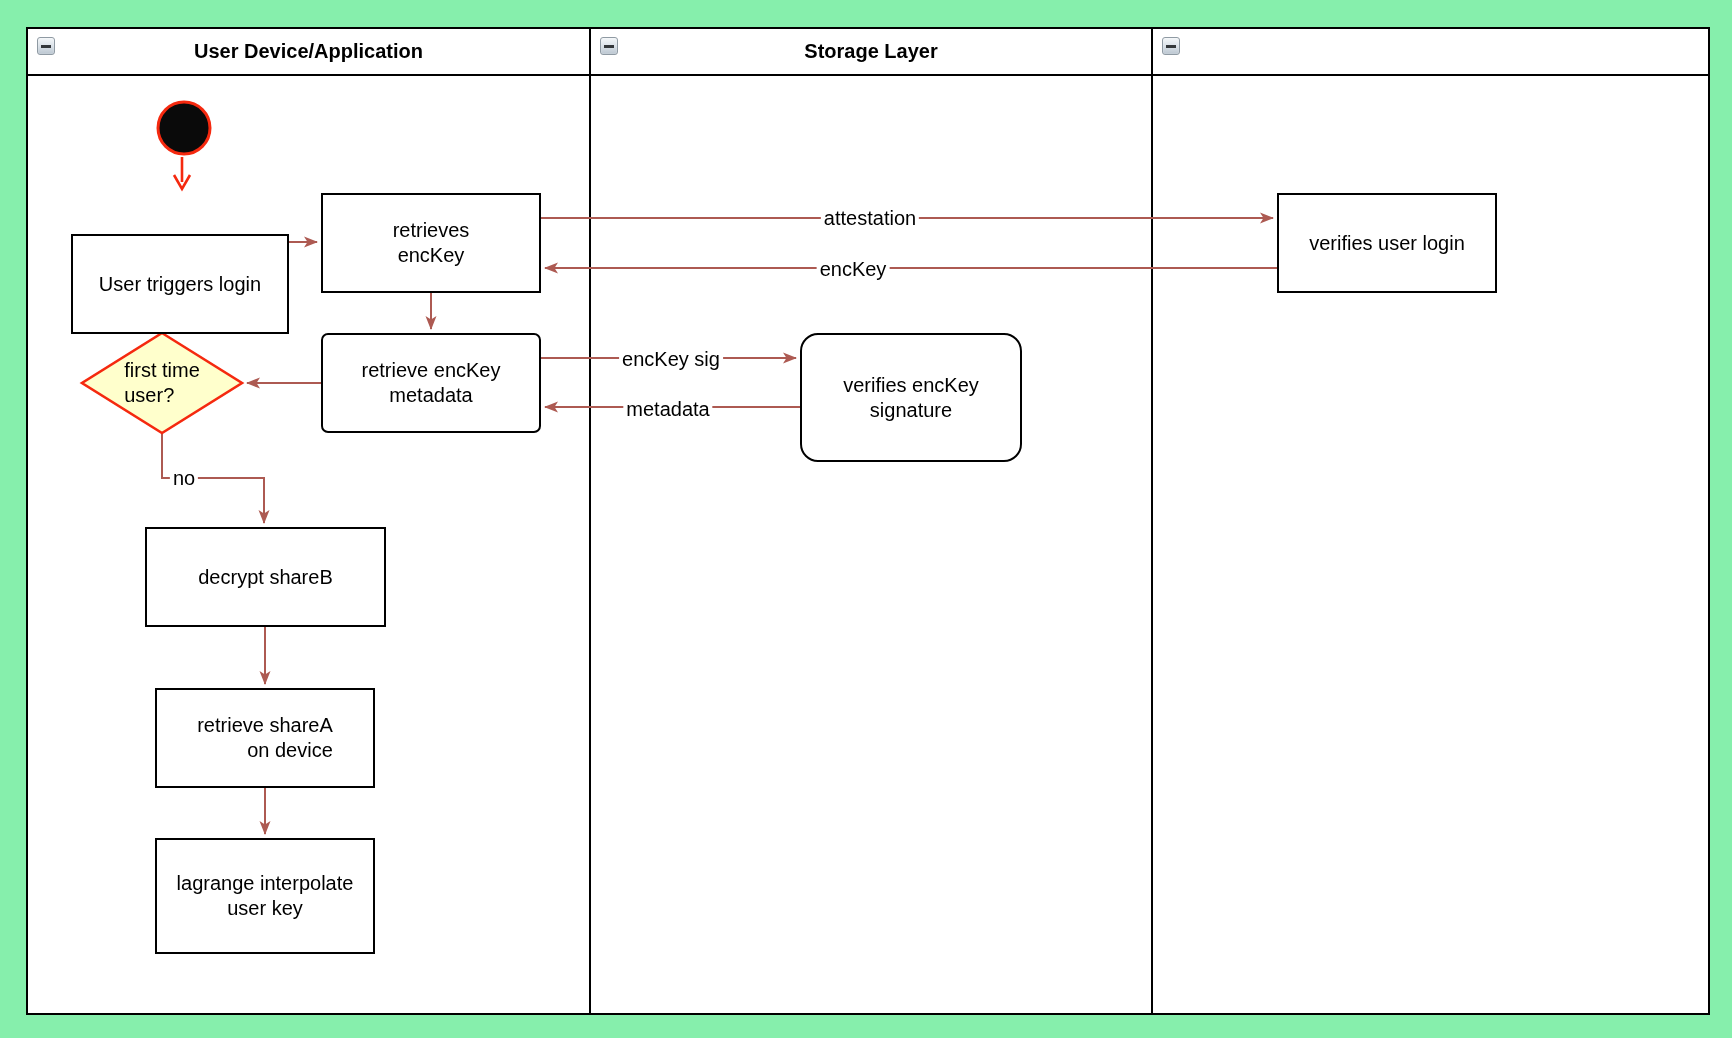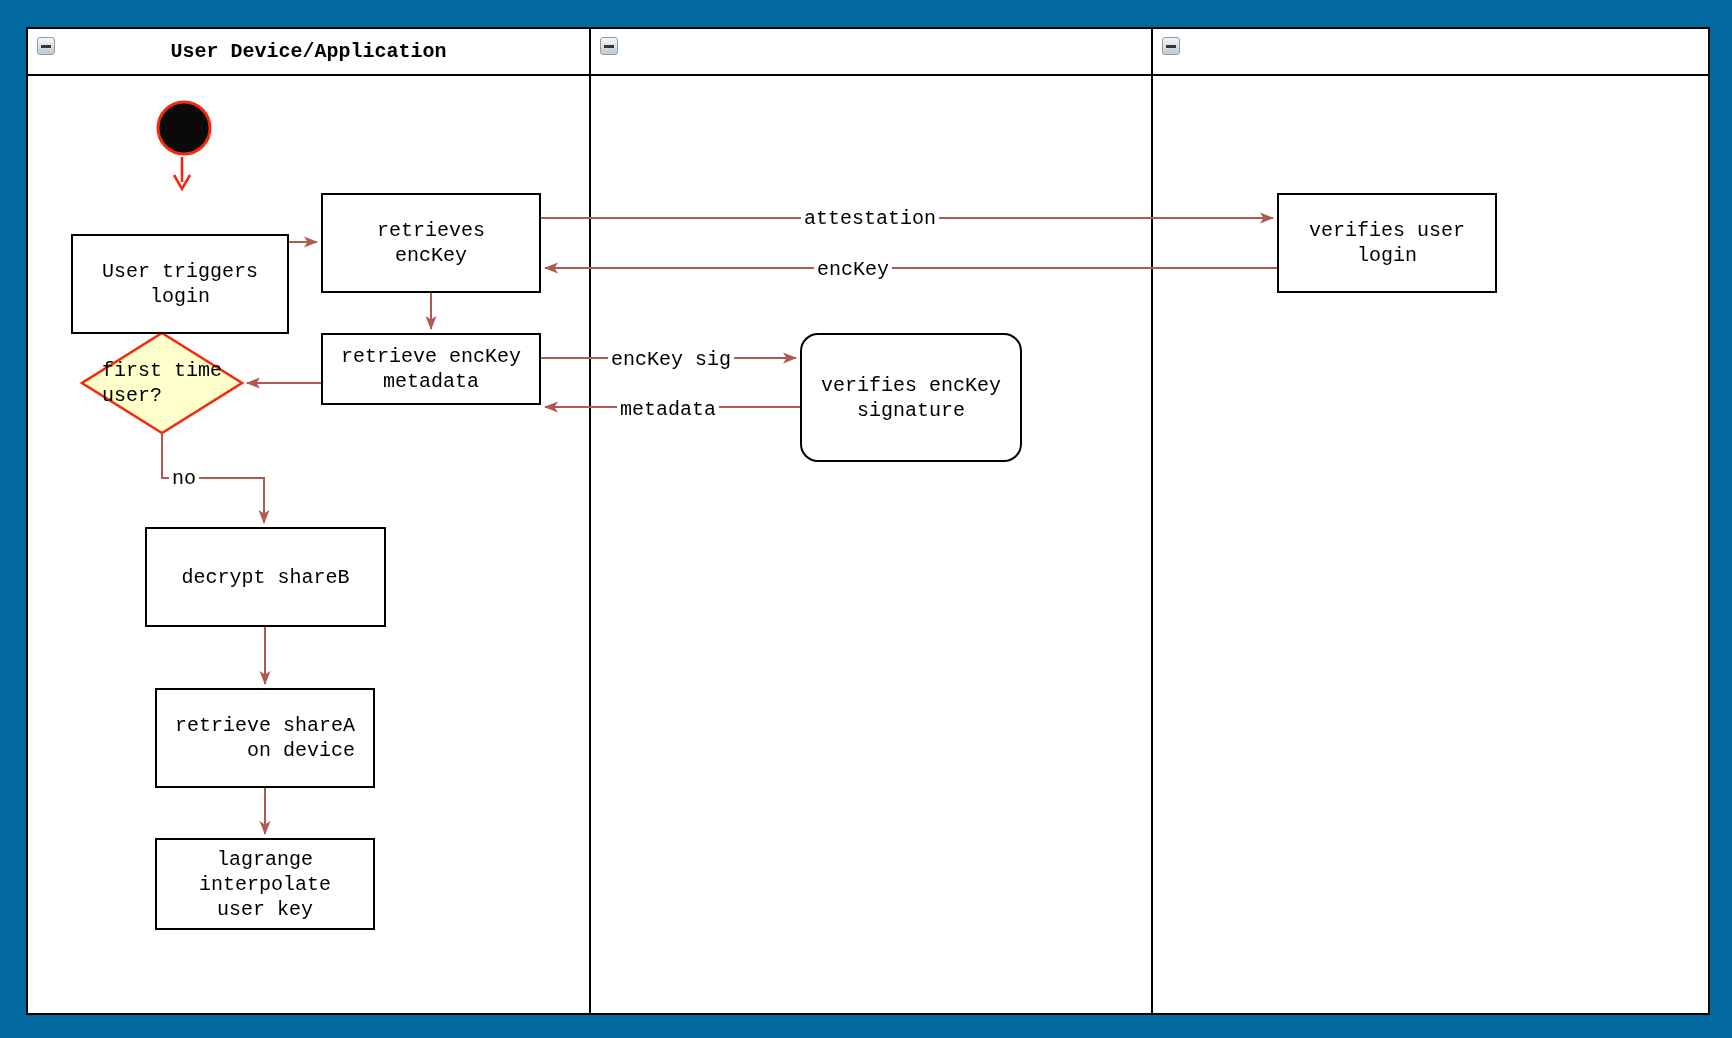--- a/index.html
+++ b/index.html
@@ -5,21 +5,21 @@
   :root{
     --edge:#ad5a52;
     --hot:#f5290f;
     --ink:#000000;
     --decision:#ffffcc;
     --icon-border:#8f9aa3;
   }
   *{margin:0;padding:0;box-sizing:border-box;}
   html,body{background:#ffffff;}
   body{font-family:"Liberation Sans", sans-serif;color:var(--ink);}
-  .canvas{position:relative;width:1732px;height:1038px;background:#0369a1;overflow:hidden;font-family:Liberation Mono, monospace;}
+  .canvas{position:relative;width:1732px;height:1038px;background:#86efac;overflow:hidden;}
 
   
   .pool{position:absolute;left:26px;top:27px;width:1684px;height:988px;border:2px solid #000;background:#fff;}
   .lane-divider{position:absolute;top:0;width:2px;height:100%;background:#000;}
   .divider-1{left:561px;}
   .divider-2{left:1123px;}
   .header-underline{position:absolute;left:0;top:45px;width:100%;height:2px;background:#000;}
   .lane-header{position:absolute;top:0;height:45px;display:flex;align-items:center;justify-content:center;}
   .lane-header .lane-title{font-weight:bold;font-size:20px;}
   .lh-1{left:0;width:561px;}
@@ -37,24 +37,24 @@
   .edge{stroke:var(--edge);stroke-width:2;fill:none;}
   .hot-line{stroke:var(--hot);stroke-width:2.6;fill:none;}
   .start-node{fill:#0a0a0a;stroke:var(--hot);stroke-width:3;}
   .decision-shape{fill:var(--decision);stroke:var(--hot);stroke-width:2.6;}
 
   
   .node{position:absolute;background:#fff;border:2px solid #000;display:flex;align-items:center;justify-content:center;
         text-align:center;font-size:20px;line-height:25px;white-space:pre-line;}
   .n-login{left:71px;top:193px;width:218px;height:100px;margin-top:41px;}
   .n-retrieves-enckey{left:321px;top:193px;width:220px;height:100px;}
-  .n-enckey-metadata{left:321px;top:333px;width:220px;height:72px;}
+  .n-enckey-metadata{left:321px;top:333px;width:220px;height:100px;border-radius:7px;}
   .n-decrypt-shareb{left:145px;top:527px;width:241px;height:100px;}
   .n-retrieve-sharea{left:155px;top:688px;width:220px;height:100px;text-align:right;}
-  .n-lagrange{left:155px;top:838px;width:220px;height:92px;}
+  .n-lagrange{left:155px;top:838px;width:220px;height:116px;}
   .n-verify-sig{left:800px;top:333px;width:222px;height:129px;border-radius:18px;}
   .n-verify-login{left:1277px;top:193px;width:220px;height:100px;}
   .decision-label{position:absolute;left:92px;top:343px;width:140px;height:80px;display:flex;align-items:center;justify-content:center;
         text-align:left;font-size:20px;line-height:25px;white-space:pre-line;}
 
   
   .edge-label{position:absolute;transform:translate(-50%,-50%);background:#fff;padding:0 3px;font-size:20px;white-space:nowrap;}
   .el-attestation{left:870px;top:218px;}
   .el-enckey{left:853px;top:269px;}
   .el-enckey-sig{left:671px;top:359px;}
@@ -62,20 +62,23 @@
   .el-no{left:184px;top:478px;}
 </style>
 </head>
 <body>
 
 <div class="canvas">
 
   <div class="pool">
     <div class="lane-header lh-1">
       <span class="lane-title">User Device/Application</span>
+    </div>
+    <div class="lane-header lh-2">
+      <span class="lane-title">Storage Layer</span>
     </div>
     <div class="collapse-btn cb-1"></div>
     <div class="collapse-btn cb-2"></div>
     <div class="collapse-btn cb-3"></div>
     <div class="header-underline"></div>
     <div class="lane-divider divider-1"></div>
     <div class="lane-divider divider-2"></div>
   </div>
 
   <svg class="wires">

